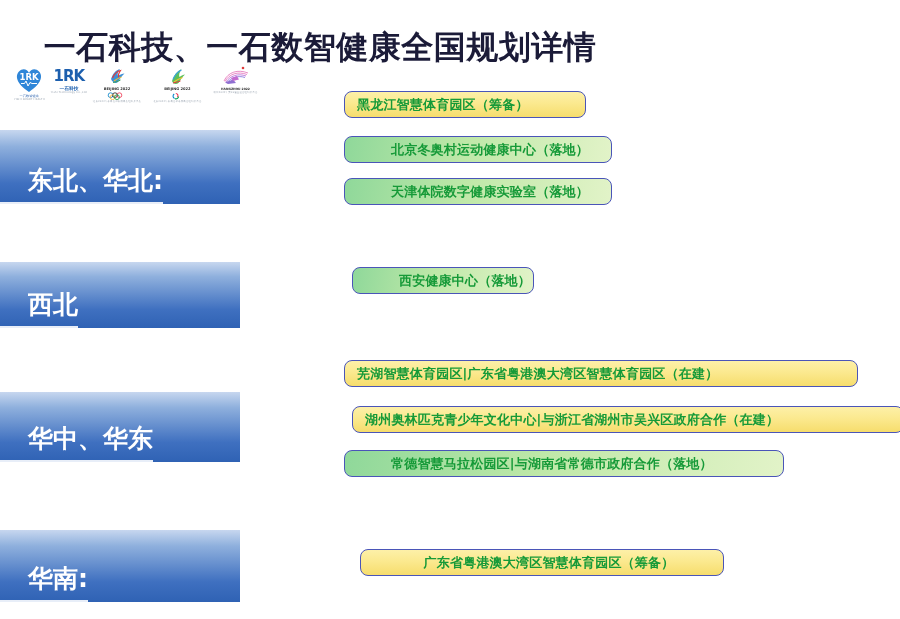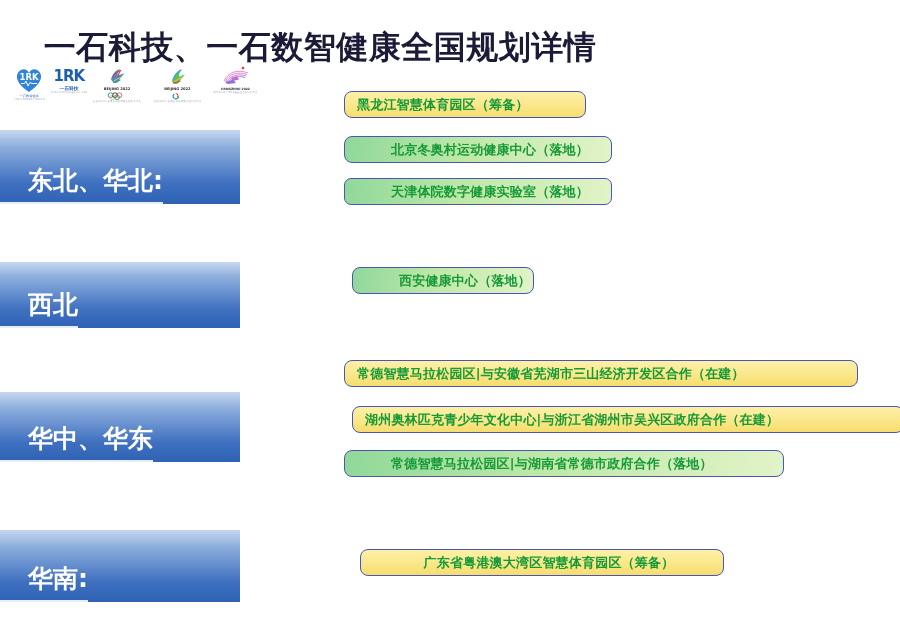--- a/index.html
+++ b/index.html
@@ -223,30 +223,30 @@
     </div>
     <div class="logo-sub" style="font-size:2.4px;">杭州2022年第19届亚运会组织委员会</div>
   </div>
 </div>
 
 <div class="region-bar" style="top:130px;height:74px;">
   <span class="region-label">东北、华北:</span>
 </div>
 <div class="pill yellow" style="left:344px;top:91px;width:242px;">黑龙江智慧体育园区（筹备）</div>
 <div class="pill green" style="left:344px;top:136px;width:268px;">北京冬奥村运动健康中心（落地）</div>
-<div class="pill green" style="left:344px;top:178px;width:268px;border-radius:7px;">天津体院数字健康实验室（落地）</div>
+<div class="pill green" style="left:344px;top:178px;width:268px;">天津体院数字健康实验室（落地）</div>
 
 <div class="region-bar" style="top:262px;height:66px;">
   <span class="region-label">西北</span>
 </div>
 <div class="pill green" style="left:352px;top:267px;width:182px;">西安健康中心（落地）</div>
 
 <div class="region-bar" style="top:392px;height:70px;">
   <span class="region-label">华中、华东</span>
 </div>
-<div class="pill yellow" style="left:344px;top:360px;width:514px;">常德智慧马拉松园区|与安徽省芜湖市三山经济开发区合作（在建）</div>
+<div class="pill yellow" style="left:344px;top:360px;width:514px;">芜湖智慧体育园区|广东省粤港澳大湾区智慧体育园区（在建）</div>
 <div class="pill yellow" style="left:352px;top:406px;width:552px;text-align:right;">湖州奥林匹克青少年文化中心|与浙江省湖州市吴兴区政府合作（在建）</div>
 <div class="pill green" style="left:344px;top:450px;width:440px;">常德智慧马拉松园区|与湖南省常德市政府合作（落地）</div>
 
 <div class="region-bar" style="top:530px;height:72px;">
   <span class="region-label">华南:</span>
 </div>
 <div class="pill yellow" style="left:360px;top:549px;width:364px;justify-content:center;padding-left:26px;">广东省粤港澳大湾区智慧体育园区（筹备）</div>
 
 </body></html>

